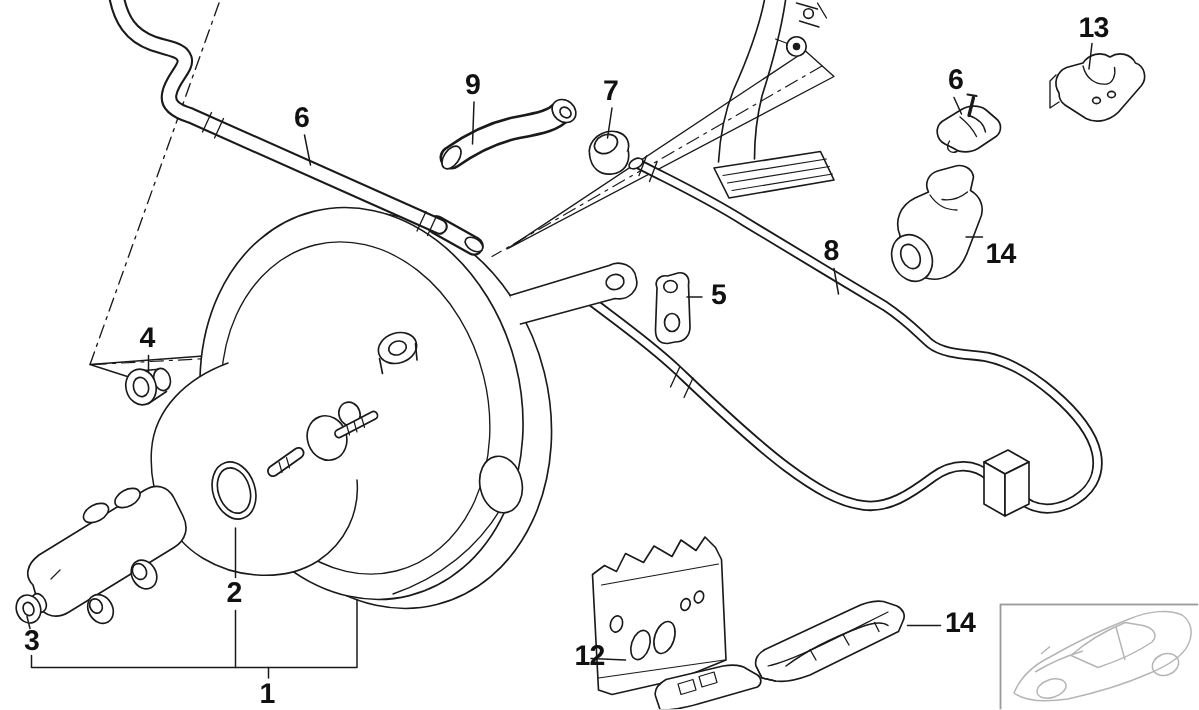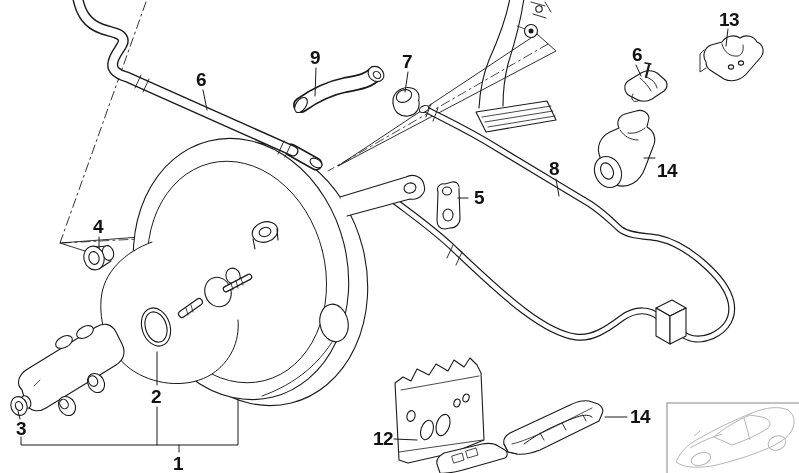--- a/index.html
+++ b/index.html
@@ -219,17 +219,17 @@
 <div class="callout" style="left:178px;top:463px">1</div>
 <div class="callout" style="left:156px;top:396px">2</div>
 <div class="callout" style="left:21px;top:428px">3</div>
 <div class="callout" style="left:98px;top:226px">4</div>
 <div class="callout" style="left:479px;top:197px">5</div>
 <div class="callout" style="left:201px;top:79px">6</div>
 <div class="callout" style="left:407px;top:61px">7</div>
 <div class="callout" style="left:554px;top:168px">8</div>
 <div class="callout" style="left:315px;top:57px">9</div>
 <div class="callout" style="left:640px;top:416px">14</div>
-<div class="callout" style="left:383px;top:438px">12</div>
+<div class="callout" style="left:393px;top:438px">12</div>
 <div class="callout" style="left:729px;top:19px">13</div>
 <div class="callout" style="left:667px;top:170px">14</div>
 <div class="callout" style="left:637px;top:54px">6</div>
 </div>
 
 </body></html>

